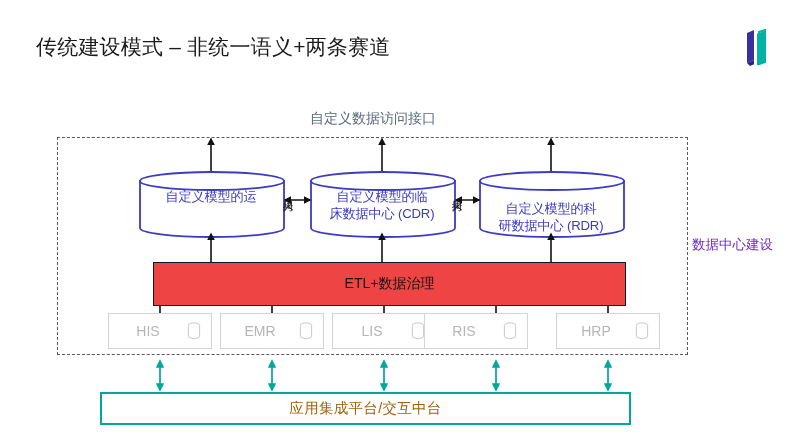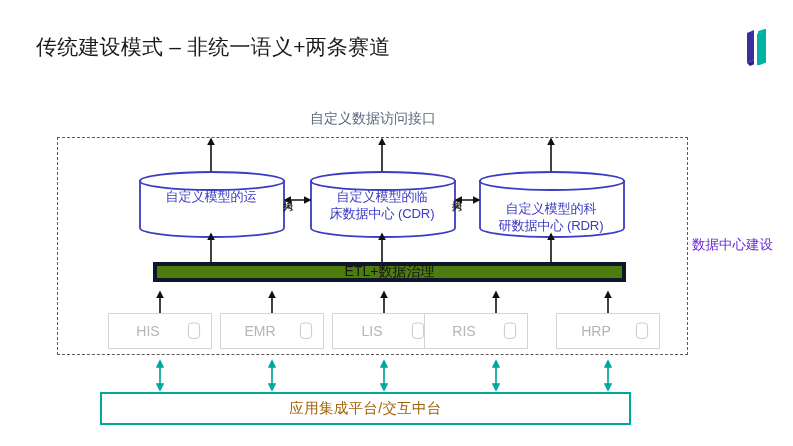--- a/index.html
+++ b/index.html
@@ -105,24 +105,24 @@
   }
   #copy-left  { left: 283px; top: 193px; }
   #copy-right { left: 452px; top: 193px; }
 
   
   .etl-bar {
     position: absolute;
     left: 153px;
     top: 262px;
     width: 473px;
-    height: 20px;
-    border: 4px solid #0f172a;
+    height: 44px;
+    border: 1px solid #0f172a;
     box-sizing: border-box;
-    background: #4d7c0f;
+    background: #ef4444;
     display: flex;
     align-items: center;
     justify-content: center;
     font-size: 14px;
     color: #141414;
   }
 
   
   .sys-box {
     position: absolute;

